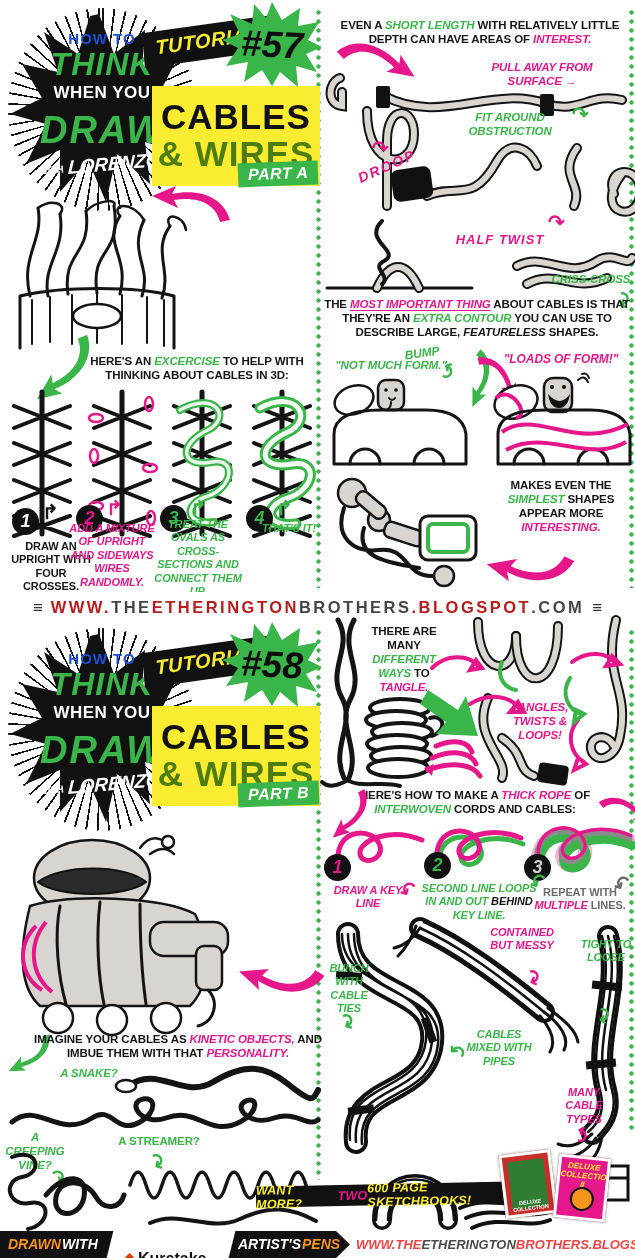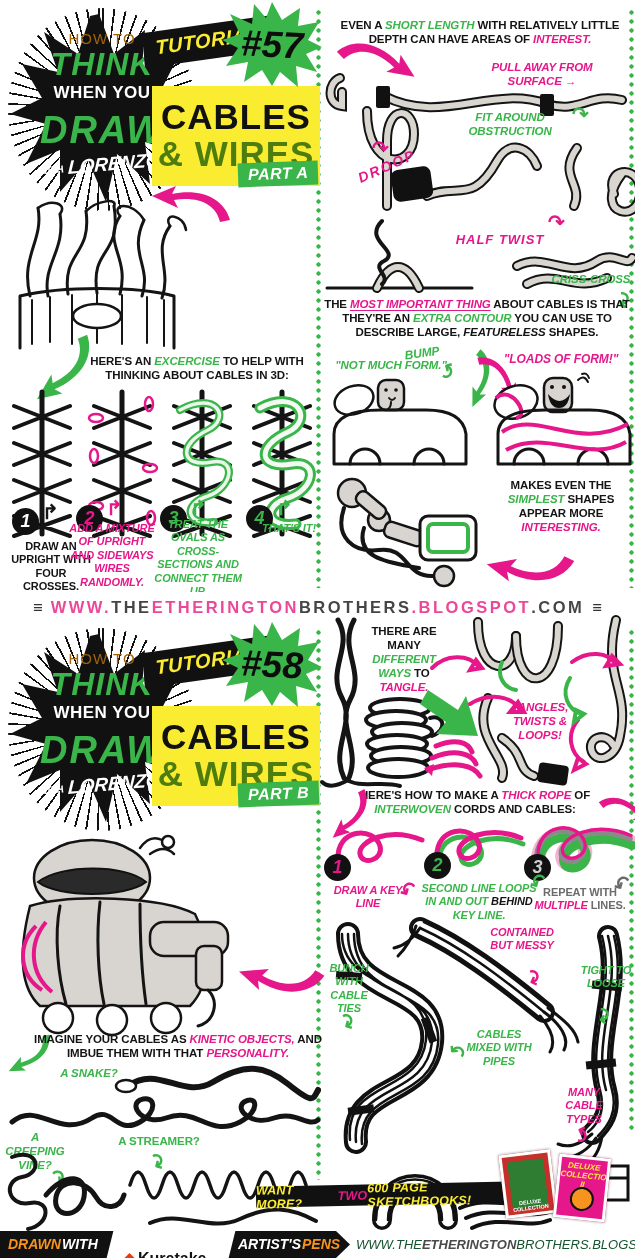--- a/index.html
+++ b/index.html
@@ -12,38 +12,38 @@
   .t{position:absolute;font-weight:bold;font-size:11px;line-height:1.22;text-align:center;letter-spacing:-0.1px;color:var(--ink);}
   .tl{text-align:center}
   .seg-k{color:var(--ink)}
   .seg-b{color:var(--ink);font-style:italic;font-weight:900}
   .seg-g{color:var(--green);font-style:italic;font-weight:900}
   .seg-p{color:var(--pink);font-style:italic;font-weight:900}
   .seg-pu{color:var(--pink);font-style:italic;font-weight:900;text-decoration:underline;text-underline-offset:2px}
   .seg-gy{color:var(--gray)}
   .seg-y{color:var(--yellow)}
   .seg-pk{color:var(--pink)}
-  .seg-dk{color:#ec4899;font-weight:900}
+  .seg-dk{color:#b91c1c;font-weight:900}
   .seg-lt{color:#454545;font-weight:600}
   .seg-fdk{color:#4a4a4a;font-weight:900}
-  .seg-flt{color:#14532d;font-weight:400}
+  .seg-flt{color:#ef4444;font-weight:700}
   svg{position:absolute;overflow:visible}
   .ln{stroke:var(--ink);fill:none;stroke-linecap:round;stroke-linejoin:round}
   .tube-o{stroke:var(--ink);stroke-width:10;fill:none;stroke-linecap:round}
   .tube-i{stroke:var(--tube);stroke-width:6;fill:none;stroke-linecap:round}
   .pinkln{stroke:var(--pink);fill:none;stroke-linecap:round}
   .greenln{stroke:var(--green);fill:none;stroke-linecap:round}
   .grayfill{fill:#d8d5d0;stroke:var(--ink);stroke-width:2.5}
   .whitefill{fill:#fff;stroke:var(--ink);stroke-width:2.5}
   
   .burst{position:absolute;width:200px;height:215px}
   .rays{position:absolute;inset:6px;border-radius:50%;
     background:repeating-conic-gradient(from 0deg,#111 0 1.1deg,transparent 1.1deg 6.5deg);}
   .burst .stack{position:absolute;inset:0;display:flex;flex-direction:column;align-items:center;justify-content:flex-start;padding-top:28px;z-index:2}
-  .logo-l1{color:#a16207;font-weight:400;font-size:15px;letter-spacing:1px}
+  .logo-l1{color:#1d4ed8;font-weight:700;font-size:15px;letter-spacing:1px}
   .logo-think{color:var(--green);font-weight:900;font-style:italic;font-size:32px;letter-spacing:1px;line-height:1;margin-top:1px}
   .logo-when{color:#fff;font-weight:900;font-size:17px;letter-spacing:.5px;margin-top:3px}
   .logo-draw{color:var(--green);font-weight:900;font-style:italic;font-size:38px;line-height:1;margin-top:8px;letter-spacing:2px}
   .logo-withrow{display:flex;align-items:center;gap:4px;margin-top:5px;transform:rotate(-5deg)}
   .logo-with{color:#fff;font-weight:700;font-size:10px}
   .logo-lorenzo{color:#fff;font-weight:900;font-style:italic;font-size:19px;transform:skewX(-8deg)}
   
   .flag{position:absolute;background:#111;color:var(--yellow);transform:rotate(-8deg) skewX(-4deg);
     padding:5px 16px 7px 12px;font-size:20px;font-style:italic;font-weight:900;letter-spacing:.5px;border-radius:3px;z-index:3}
   .flag:after{content:"";position:absolute;right:-15px;top:5px;border-left:17px solid #111;
@@ -446,21 +446,21 @@
       <path stroke="#111" stroke-width="4" d="M140,288 C170,274 200,292 230,280 M146,298 C176,284 206,302 236,290 M152,308 C182,294 206,310 230,300"></path>
       <path stroke="#111" stroke-width="3" d="M240,296 l8,-10 8,10 8,-10 8,10 8,-10"></path>
       <path stroke="#111" stroke-width="3" d="M288,246 l20,0 0,34 -20,0 M288,258 l20,0"></path>
     </g>
   </svg>
 
   <div class="t tl" style="left:322px;top:962px;width:54px;color:var(--green);font-style:italic">BUNCH WITH CABLE TIES</div>
   <span class="curl g" style="left:338px;top:1012px;transform:rotate(60deg)">↷</span>
   <div class="t" style="left:480px;top:926px;width:84px;color:var(--pink);font-style:italic">CONTAINED BUT MESSY</div>
   <span class="curl p" style="left:524px;top:968px;transform:rotate(70deg)">↷</span>
-  <div class="t" style="left:578px;top:964px;width:56px;color:var(--green);font-style:italic">TIGHT TO LOOSE</div>
+  <div class="t" style="left:578px;top:938px;width:56px;color:var(--green);font-style:italic">TIGHT TO LOOSE</div>
   <span class="curl g" style="left:594px;top:1006px;transform:rotate(80deg)">↷</span>
   <div class="t" style="left:466px;top:1028px;width:66px;color:var(--green);font-style:italic">CABLES MIXED WITH PIPES</div>
   <span class="curl g" style="left:448px;top:1042px;transform:rotate(40deg)">↶</span>
   <div class="t" style="left:554px;top:1086px;width:60px;color:var(--pink);font-style:italic">MANY CABLE TYPES</div>
   <span class="curl p" style="left:572px;top:1124px;transform:rotate(110deg)">↶</span>
 
   <div class="strip">
       <span class="seg-y">WANT MORE? </span>
       <span class="seg-pk">TWO</span>
       <span class="seg-y"> 600 PAGE SKETCHBOOKS!</span>

